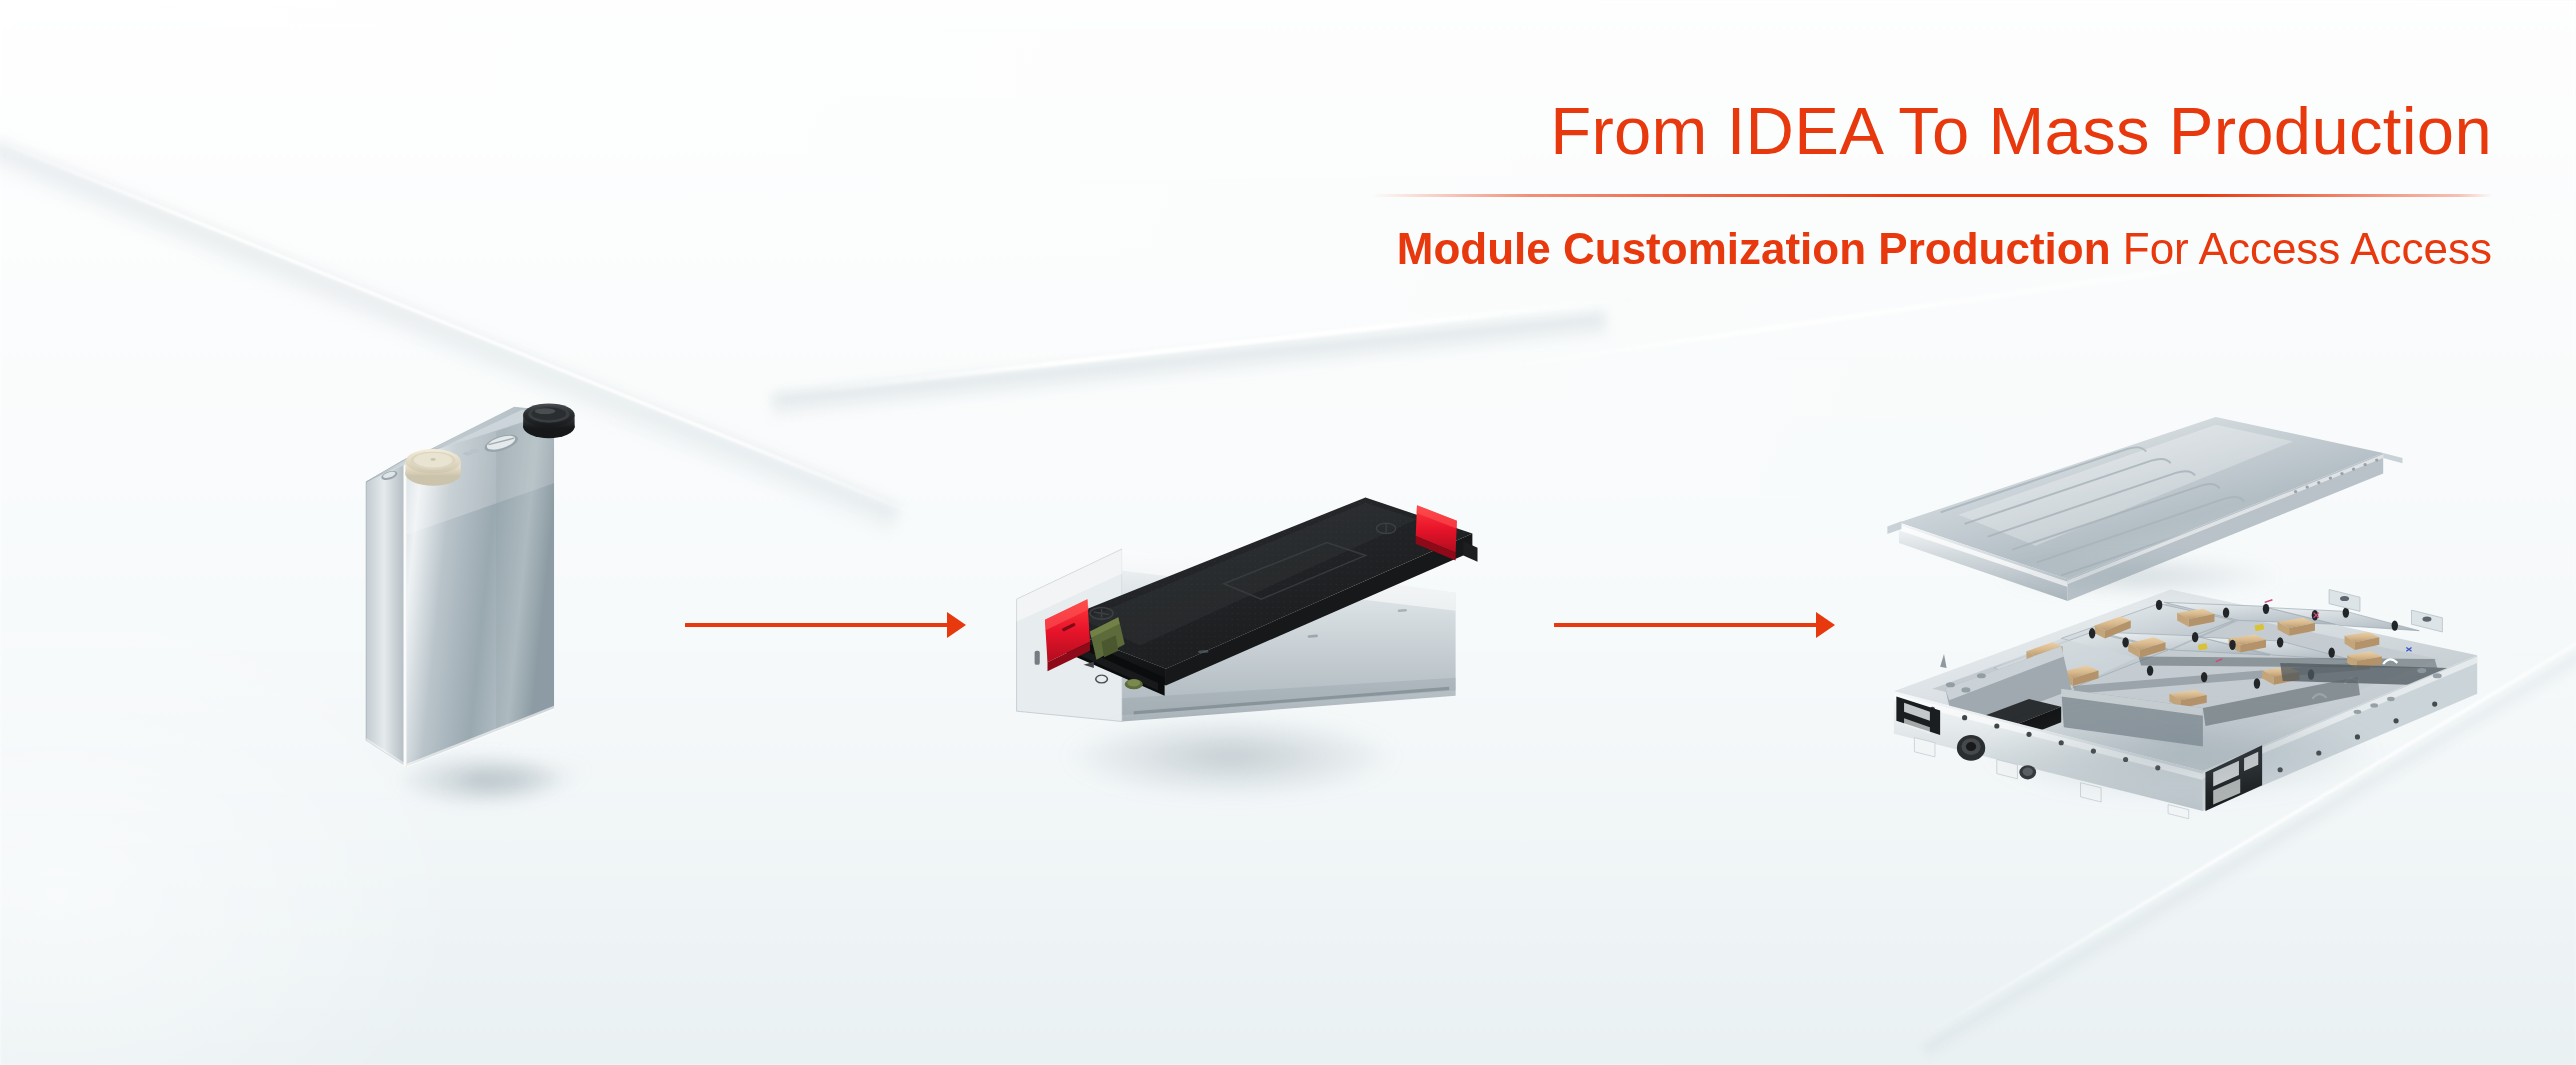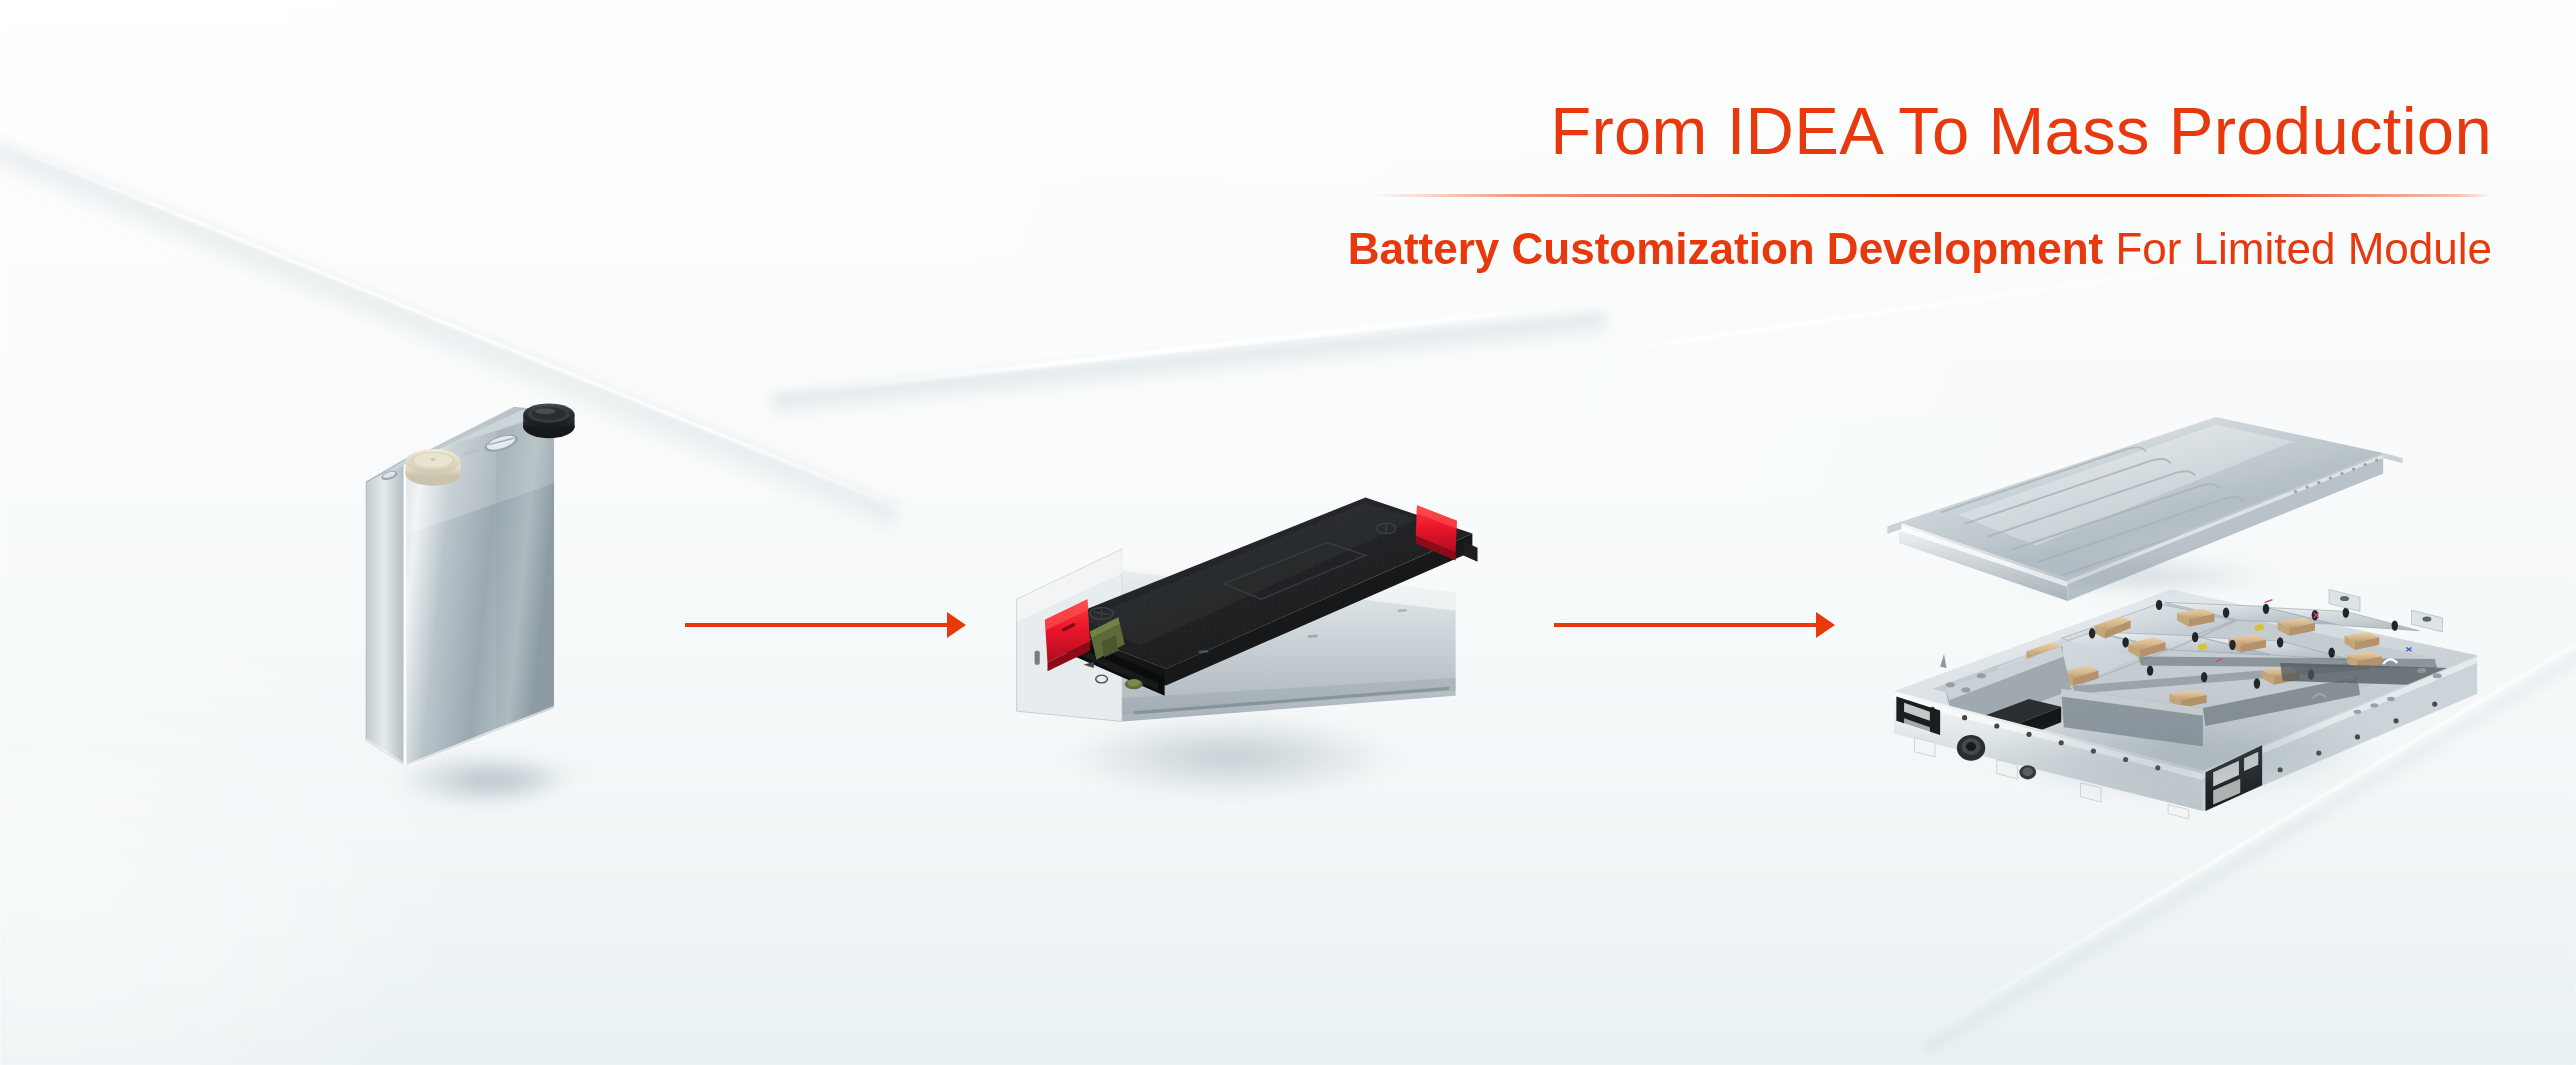--- a/index.html
+++ b/index.html
@@ -166,21 +166,21 @@
   <div class="crease-2"></div>
   <div class="crease-3"></div>
   <div class="bg-soft-l"></div>
   <div class="bg-diag-br2"></div>
   <div class="bg-diag-br"></div>
 
   <div class="header">
     <div class="title" style="color: rgb(232, 56, 13);">From IDEA To Mass Production</div>
     <div class="rule"></div>
     <div class="subtitle" style="color: rgb(232, 56, 13);">
-      <span class="strong">Battery Customization Development</span><span> For Limited Module</span>
+      <span class="strong">Module Customization Production</span><span> For Access Access</span>
     </div>
   </div>
 
   <div class="arrow" id="arrow-1">
     <div class="shaft" style="background: rgb(232, 56, 13);"></div>
     <div class="head" style="border-left: 19.3px solid rgb(232, 56, 13);"></div>
   </div>
 
   <div class="arrow" id="arrow-2">
     <div class="shaft" style="background: rgb(232, 56, 13);"></div>

